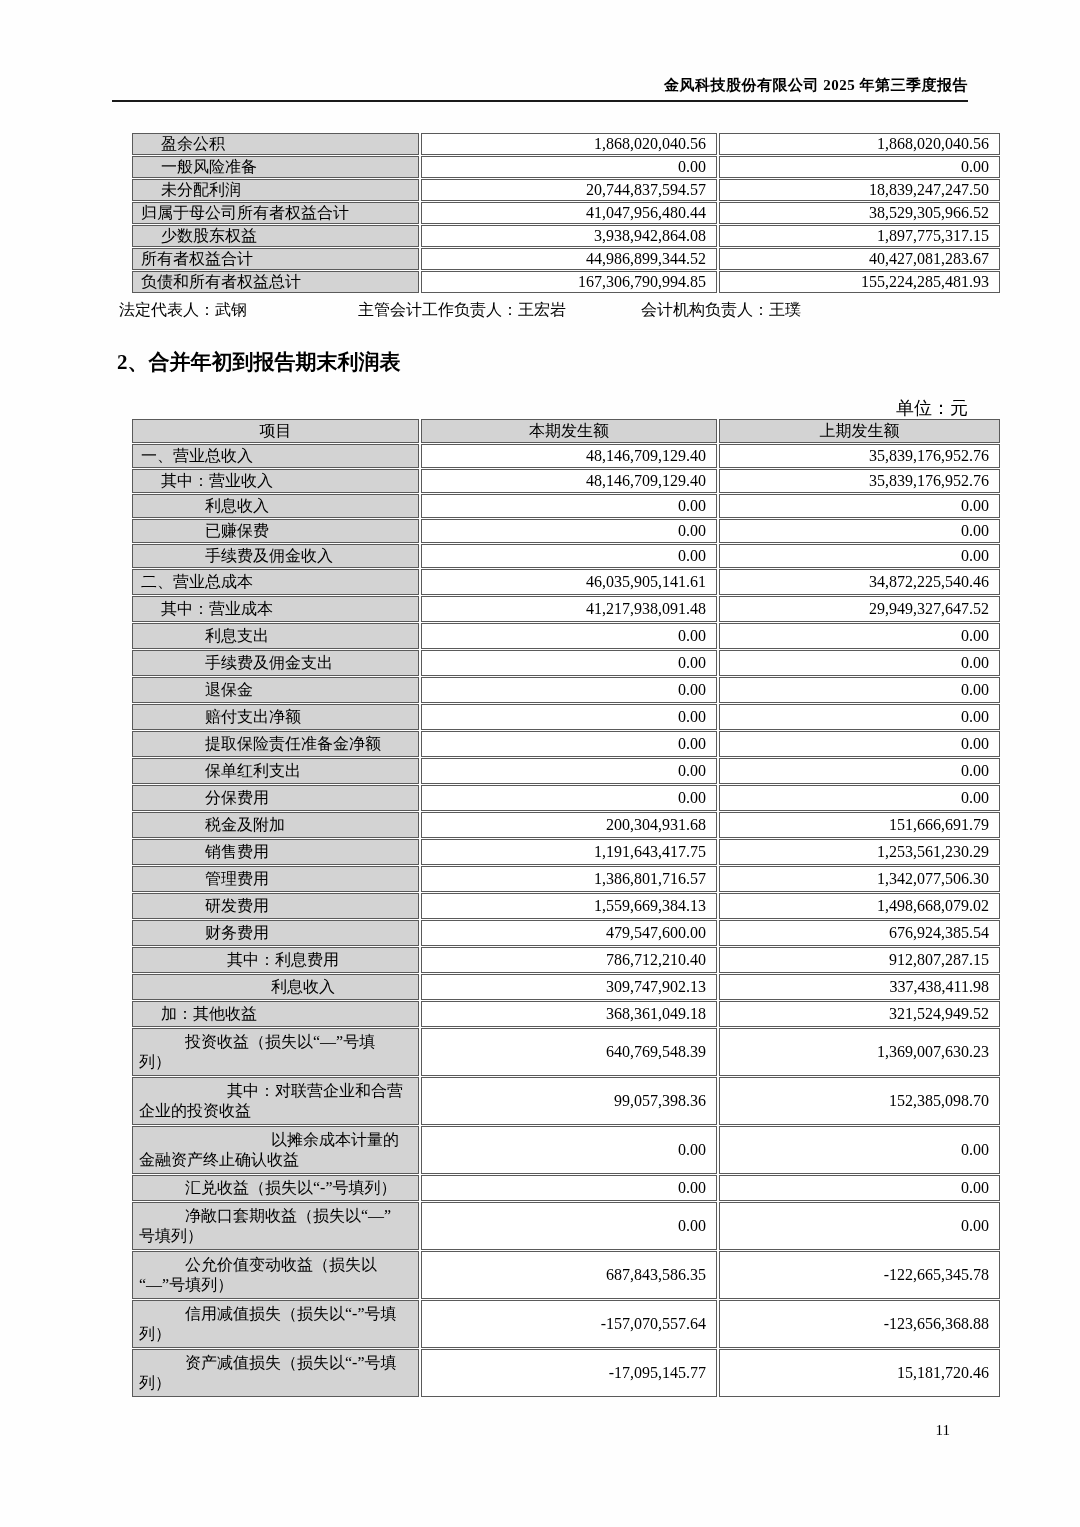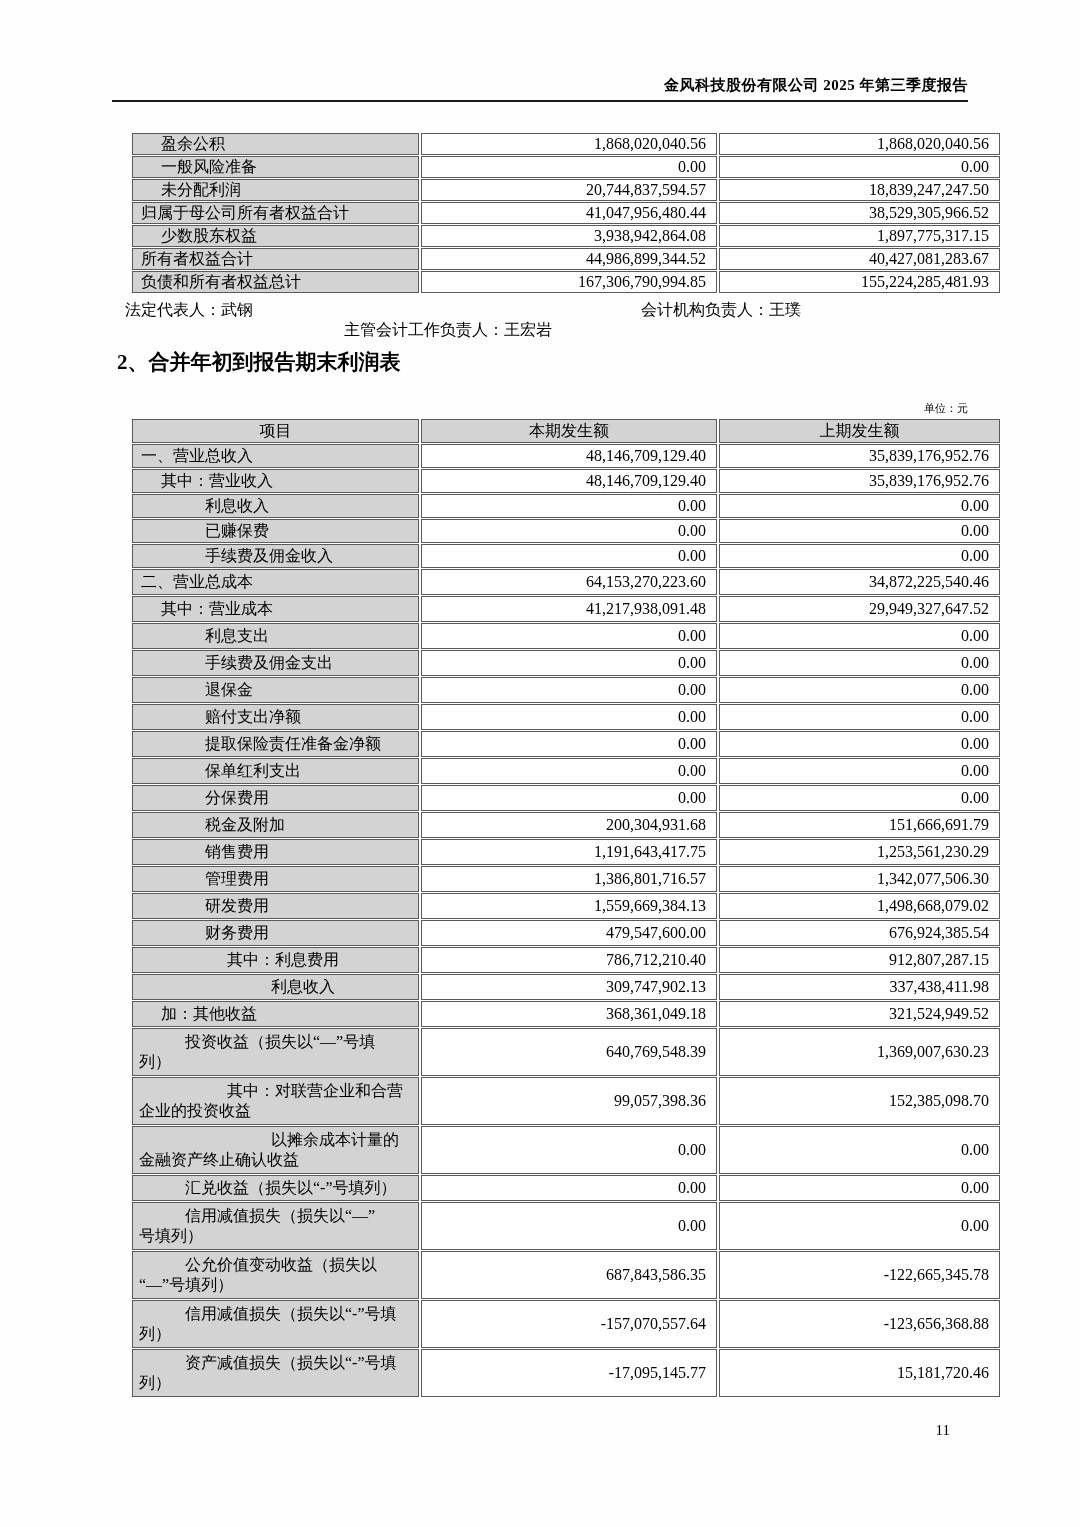--- a/index.html
+++ b/index.html
@@ -35,24 +35,24 @@
 
   .i0 {text-indent:2px;}
   .i1 {text-indent:22px;}
   .i2 {text-indent:66px;}
   .i3 {text-indent:88px;}
   .i4 {text-indent:132px;}
   .i5 {text-indent:46px;}
 
   .signatures {position:relative; height:22px; margin-top:6px; font-size:16px;}
   .signatures span {position:absolute; top:0; white-space:nowrap;}
-  .sig1 {left:13px;} .sig2 {left:232px;margin-top:20px;} .sig3 {left:529px;}
+  .sig1 {left:7px;} .sig2 {left:246px;} .sig3 {left:529px;}
 
   .section-title {font-size:21px; font-weight:bold; margin:28px 0 0 5px; line-height:24px;}
-  .unit-label {text-align:right; font-size:11px; margin-top:24px; line-height:20px;}
+  .unit-label {text-align:right; font-size:18px; margin-top:24px; line-height:20px;}
   .page-number {text-align:right; padding-right:18px; margin-top:24px; font-size:15px;}
 </style>
 </head>
 <body>
 
 <div class="page">
 
   <div class="page-header">
     <span>金风科技股份有限公司 2025 年第三季度报告</span>
   </div>
@@ -147,21 +147,21 @@
           <td class="val">0.00</td>
           <td class="val">0.00</td>
         </tr>
         <tr class="tight">
           <td class="lbl i2">手续费及佣金收入</td>
           <td class="val">0.00</td>
           <td class="val">0.00</td>
         </tr>
         <tr>
           <td class="lbl i0">二、营业总成本</td>
-          <td class="val">64,153,270,223.60</td>
+          <td class="val">46,035,905,141.61</td>
           <td class="val">34,872,225,540.46</td>
         </tr>
         <tr>
           <td class="lbl i1">其中：营业成本</td>
           <td class="val">41,217,938,091.48</td>
           <td class="val">29,949,327,647.52</td>
         </tr>
         <tr>
           <td class="lbl i2">利息支出</td>
           <td class="val">0.00</td>
@@ -254,21 +254,21 @@
 金融资产终止确认收益</td>
           <td class="val">0.00</td>
           <td class="val">0.00</td>
         </tr>
         <tr>
           <td class="lbl i5">汇兑收益（损失以“-”号填列）</td>
           <td class="val">0.00</td>
           <td class="val">0.00</td>
         </tr>
         <tr class="dbl">
-          <td class="lbl i5">信用减值损失（损失以“—”
+          <td class="lbl i5">净敞口套期收益（损失以“—”
 号填列）</td>
           <td class="val">0.00</td>
           <td class="val">0.00</td>
         </tr>
         <tr class="dbl">
           <td class="lbl i5">公允价值变动收益（损失以
 “—”号填列）</td>
           <td class="val">687,843,586.35</td>
           <td class="val">-122,665,345.78</td>
         </tr>

